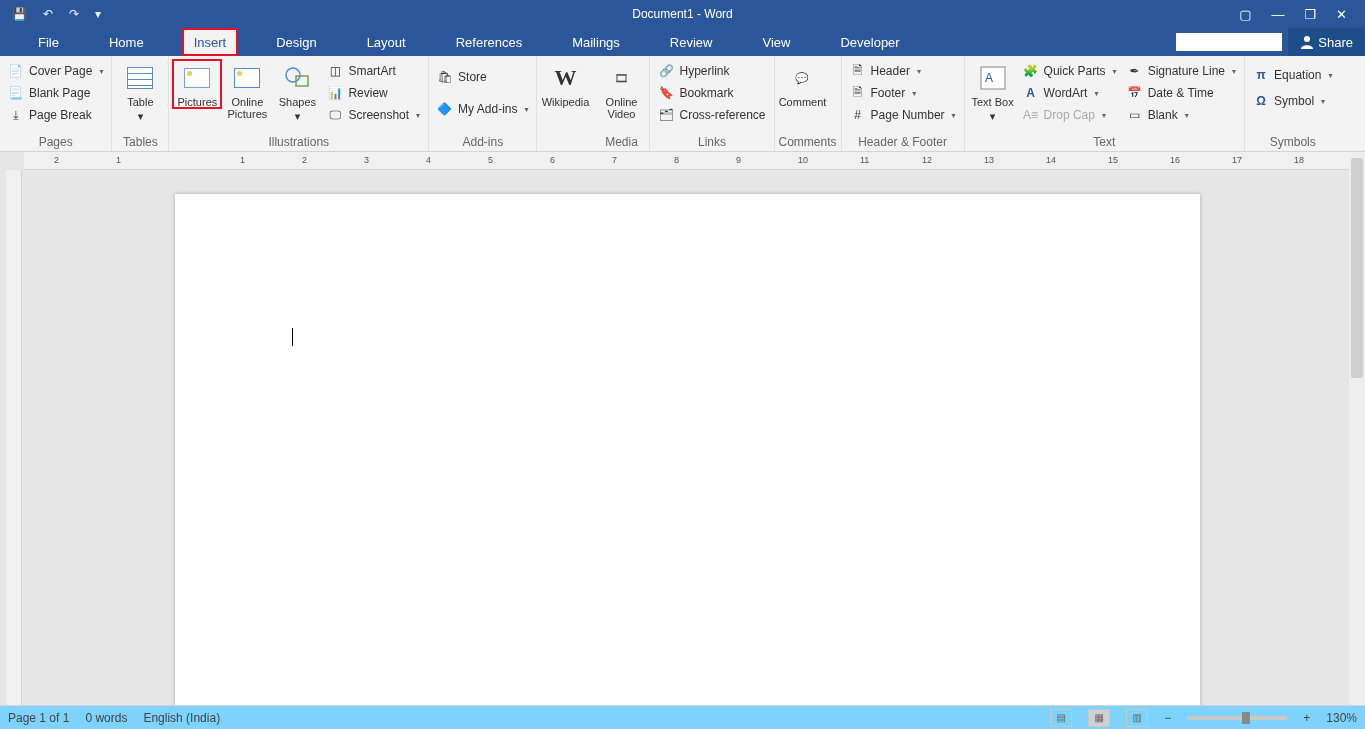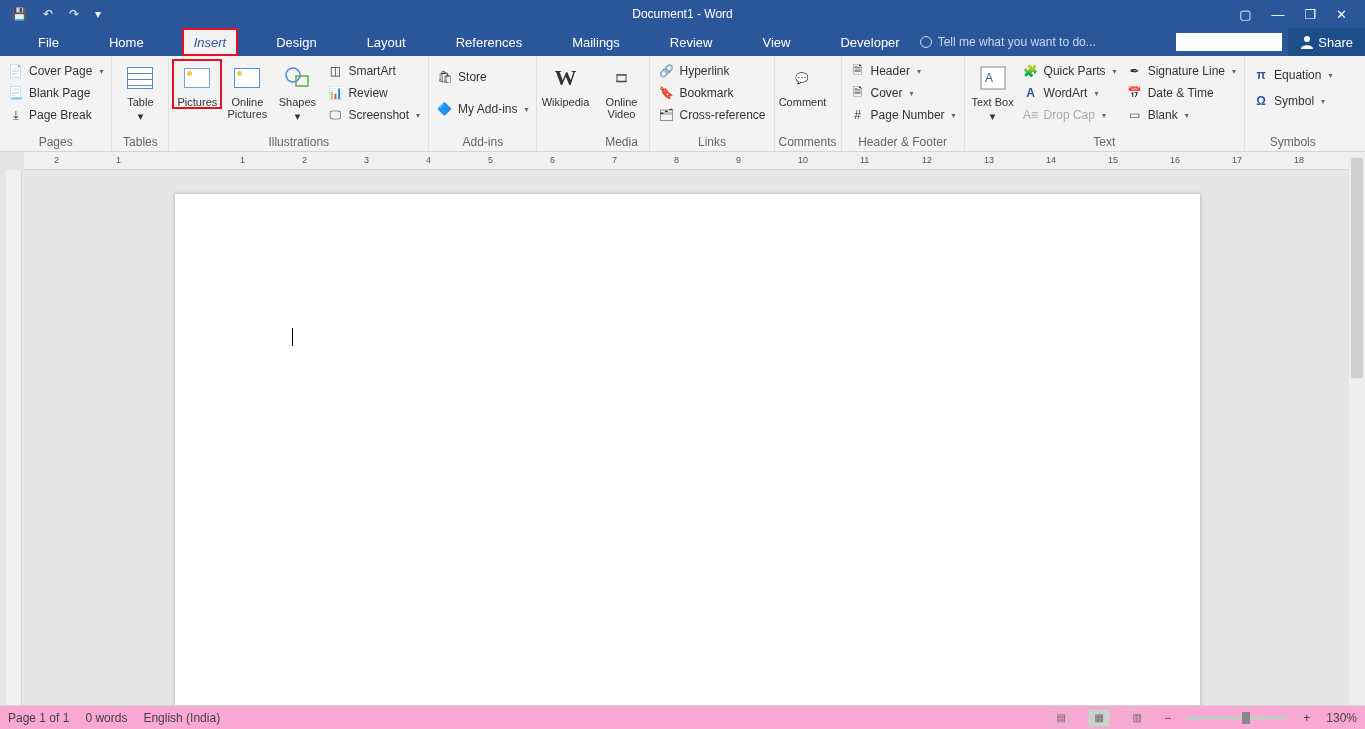--- a/index.html
+++ b/index.html
@@ -9,21 +9,21 @@
 .titlebar { height: 28px; background: #2b579a; display: flex; align-items: center; color: #fff; font-size: 12px; position: relative; }
 .titlebar .qat { display: flex; align-items: center; gap: 16px; padding-left: 12px; }
 .titlebar .qat span { opacity: .9; }
 .titlebar .doc-title { position: absolute; left: 50%; transform: translateX(-50%); }
 .titlebar .winctrl { margin-left: auto; display: flex; align-items: center; gap: 20px; padding-right: 18px; font-size: 13px; }
 .titlebar .winctrl span { cursor: default; }
 
 
 .tabsrow { height: 28px; background: #2b579a; display: flex; align-items: stretch; color: #fff; font-size: 13px; }
 .tabsrow .tab { padding: 0 12px; display: flex; align-items: center; cursor: default; margin-left: 26px; }
-.tabsrow .tab.active { background: #f3f3f3; color: #2b579a; font-style: italic; }
+.tabsrow .tab.active { background: #f3f3f3; color: #2b579a; }
 .tabsrow .tab.highlight { outline: 2px solid #e81123; outline-offset: -2px; }
 .tabsrow .tellme { display: flex; align-items: center; color: #c9d8ee; font-size: 12px; margin-left: 8px; gap: 6px; }
 .tabsrow .tellme .bulb { width: 12px; height: 12px; border: 1px solid #c9d8ee; border-radius: 50%; display:inline-block; }
 .tabsrow .spacer { flex: 1; }
 .tabsrow .searchbox { width: 106px; height: 18px; background: #fff; margin: 5px 6px 0 0; }
 .tabsrow .share { display: flex; align-items: center; gap: 4px; padding: 0 12px; background: #1e4e8a; }
 
 
 .ribbon { height: 96px; background: #f3f3f3; border-bottom: 1px solid #d4d4d4; display: flex; }
 .group { border-right: 1px solid #e1e1e1; display: flex; flex-direction: column; justify-content: space-between; padding: 4px 4px 2px 4px; }
@@ -45,21 +45,21 @@
 .hruler { height: 18px; background: #f0f0f0; border-bottom: 1px solid #d4d4d4; margin-left: 24px; position: relative; font-size: 9px; color: #555; }
 .hruler .tick { position: absolute; top: 3px; }
 .vruler { position: absolute; left: 6px; top: 18px; bottom: 0; width: 16px; background: #f0f0f0; border-right: 1px solid #d4d4d4; }
 .page { position: absolute; left: 175px; top: 42px; width: 1025px; height: 560px; background: #fff; box-shadow: 0 0 4px rgba(0,0,0,.25); }
 .cursor { position: absolute; left: 292px; top: 176px; width: 1px; height: 18px; background: #000; }
 
 .scrollbar-v { position: absolute; right: 0; top: 152px; bottom: 24px; width: 16px; background: #eeeeee; }
 .scrollbar-v .thumb { position: absolute; right: 2px; top: 6px; width: 12px; height: 220px; background: #cfcfcf; border-radius: 2px; }
 
 
-.statusbar { position: absolute; left: 0; right: 0; bottom: 0; height: 24px; background: #f9a8d4; border-top: 1px solid #d4d4d4; display: flex; align-items: center; font-size: 12px; color: #444; padding: 0 8px; gap: 16px; margin-top: 36px; }
+.statusbar { position: absolute; left: 0; right: 0; bottom: 0; height: 24px; background: #7dd3fc; border-top: 1px solid #d4d4d4; display: flex; align-items: center; font-size: 12px; color: #444; padding: 0 8px; gap: 16px; margin-top: 36px; }
 .statusbar .spacer { flex: 1; }
 .statusbar .viewbtn { width: 22px; height: 18px; border: 1px solid #c8c8c8; display:flex; align-items:center; justify-content:center; font-size:10px; color:#666; }
 .statusbar .viewbtn.active { background: #d0d0d0; }
 .zoom-slider { width: 100px; height: 4px; background: #c8c8c8; position: relative; }
 .zoom-slider .knob { position: absolute; top: -4px; left: 55px; width: 8px; height: 12px; background: #888; }
 
 
 .icon-rect { width: 26px; height: 20px; border: 1px solid #7aa3cf; background: #fff; position:relative; }
 .icon-rect::after { content:""; position:absolute; top:2px; left:2px; width:5px; height:5px; background:#f2c94c; border-radius:50%; }
 .icon-table { width:26px; height:22px; border:1px solid #5b8bbf; background: repeating-linear-gradient(#fff,#fff 5px,#5b8bbf 5px,#5b8bbf 6px), repeating-linear-gradient(90deg,#fff,#fff 6px,#5b8bbf 6px,#5b8bbf 7px); }
@@ -88,24 +88,20 @@
   <div class="tab">File</div>
   <div class="tab">Home</div>
   <div class="tab active highlight">Insert</div>
   <div class="tab">Design</div>
   <div class="tab">Layout</div>
   <div class="tab">References</div>
   <div class="tab">Mailings</div>
   <div class="tab">Review</div>
   <div class="tab">View</div>
   <div class="tab">Developer</div>
-  <div class="tellme">
-    <span class="bulb"></span>
-    <span>Tell me what you want to do...</span>
-  </div>
   <div class="spacer"></div>
   <div class="searchbox"></div>
   <div class="share">
     <svg width="14" height="14">
         <circle cx="7" cy="4" r="3" fill="#fff"></circle>
         <path d="M1 14 C1 9 13 9 13 14 Z" fill="#fff"></path>
       </svg>
     <span>Share</span>
   </div>
 </div>
@@ -259,21 +255,21 @@
   <div class="group">
     <div class="body">
       <div class="vstack">
         <div class="smallbtn">
             <span class="ico">🗎</span>
             <span>Header</span>
             <span class="caret">▾</span>
           </div>
         <div class="smallbtn">
             <span class="ico">🗎</span>
-            <span>Cover</span>
+            <span>Footer</span>
             <span class="caret">▾</span>
           </div>
         <div class="smallbtn">
             <span class="ico">#</span>
             <span>Page Number</span>
             <span class="caret">▾</span>
           </div>
       </div>
     </div>
     <div class="label">Header &amp; Footer</div>

